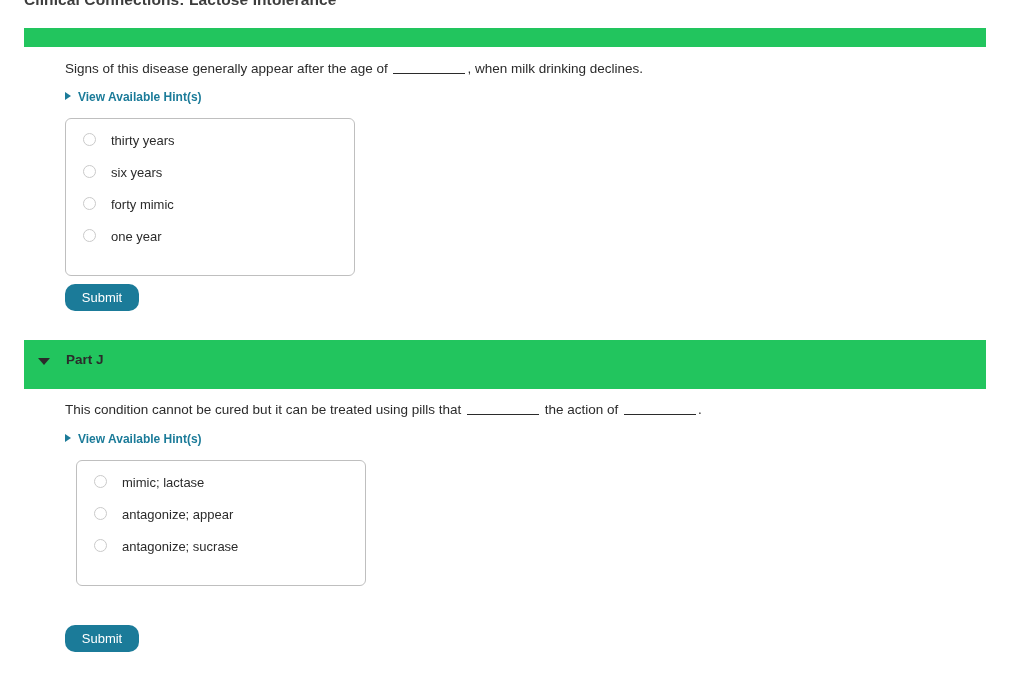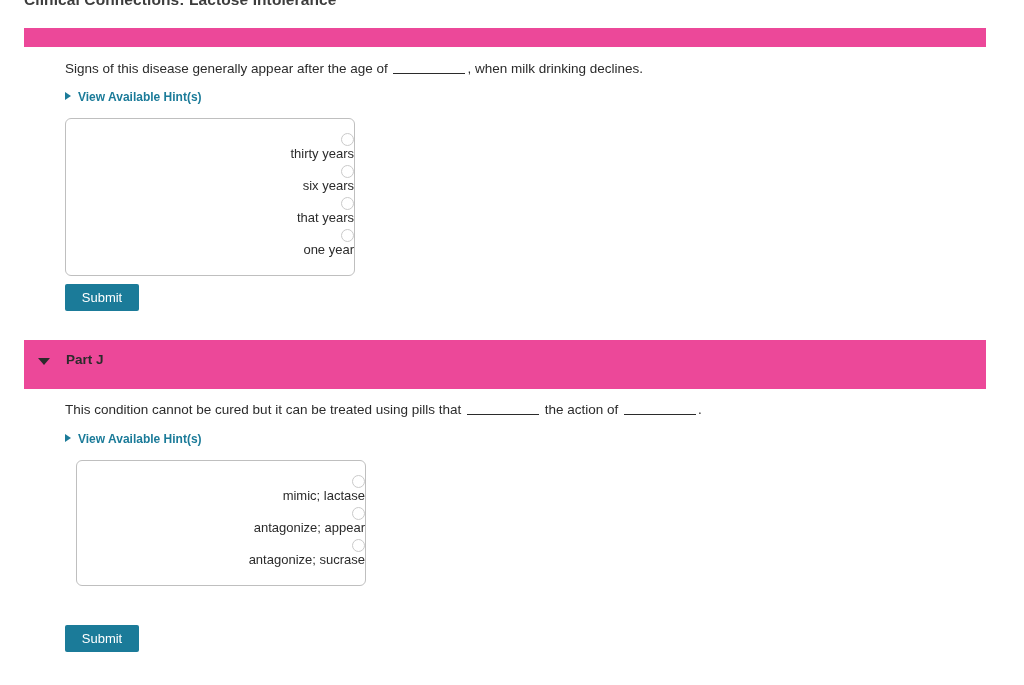--- a/index.html
+++ b/index.html
@@ -32,21 +32,21 @@
     color: #3d3d3d;
     letter-spacing: 0.1px;
     white-space: nowrap;
   }
 
   
   .part-bar {
     position: absolute;
     left: 24px;
     right: 0;
-    background: #ec4899;
+    background: #22c55e;
   }
   .part-bar.top-partial {
     top: 28px;
     height: 19px;
   }
   .part-bar.part-j {
     top: 340px;
     height: 49px;
   }
   .part-toggle {
@@ -116,25 +116,24 @@
     left: 65px;
     width: 290px;
     border: 1px solid #bfbfbf;
     border-radius: 6px;
     background: #ffffff;
     padding: 14px 0 14px 0;
     box-sizing: border-box;
   }
   .choice {
     display: flex;
-    align-items: flex-end;
+    align-items: flex-start;
     height: 32px;
     padding-left: 17px;
     cursor: pointer;
-    flex-direction: column;
   }
   .radio {
     width: 13px;
     height: 13px;
     border: 1px solid #cacaca;
     border-radius: 50%;
     background: #ffffff;
     flex: 0 0 auto;
     box-sizing: border-box;
   }
@@ -147,21 +146,21 @@
 
   
   .submit-btn {
     position: absolute;
     left: 65px;
     width: 74px;
     height: 27px;
     background: #1b7b99;
     color: #ffffff;
     border: none;
-    border-radius: 2px;
+    border-radius: 10px;
     font-family: "Liberation Sans", sans-serif;
     font-size: 13px;
     cursor: pointer;
     padding: 0;
     line-height: 27px;
     text-align: center;
   }
 </style>
 </head>
 <body>
@@ -185,21 +184,21 @@
       <div class="choice">
         <span class="radio"></span>
         <span class="choice-label">thirty years</span>
       </div>
       <div class="choice">
         <span class="radio"></span>
         <span class="choice-label">six years</span>
       </div>
       <div class="choice">
         <span class="radio"></span>
-        <span class="choice-label">that years</span>
+        <span class="choice-label">forty mimic</span>
       </div>
       <div class="choice">
         <span class="radio"></span>
         <span class="choice-label">one year</span>
       </div>
     </div>
 
     <button class="submit-btn" style="top:284px;">Submit</button>
   </div>
 

